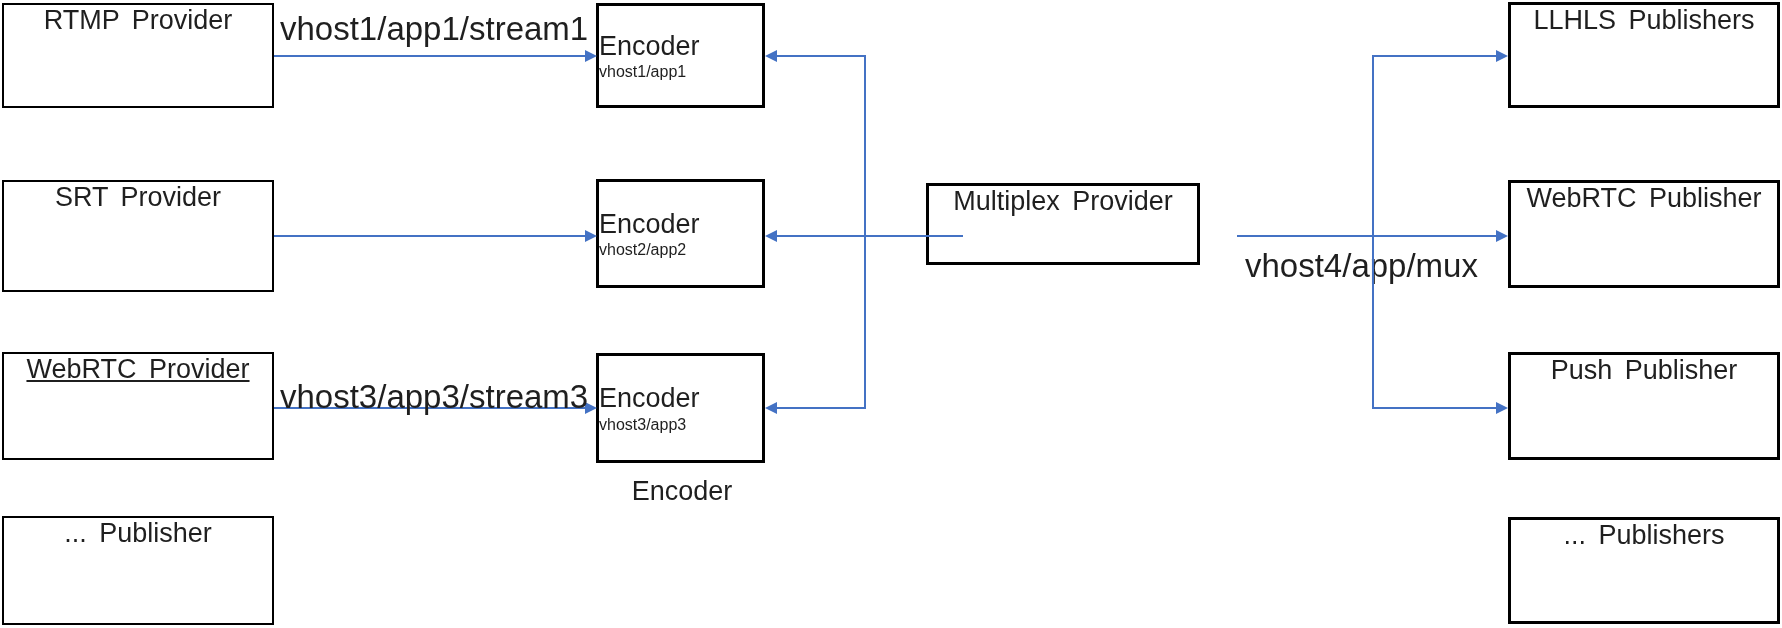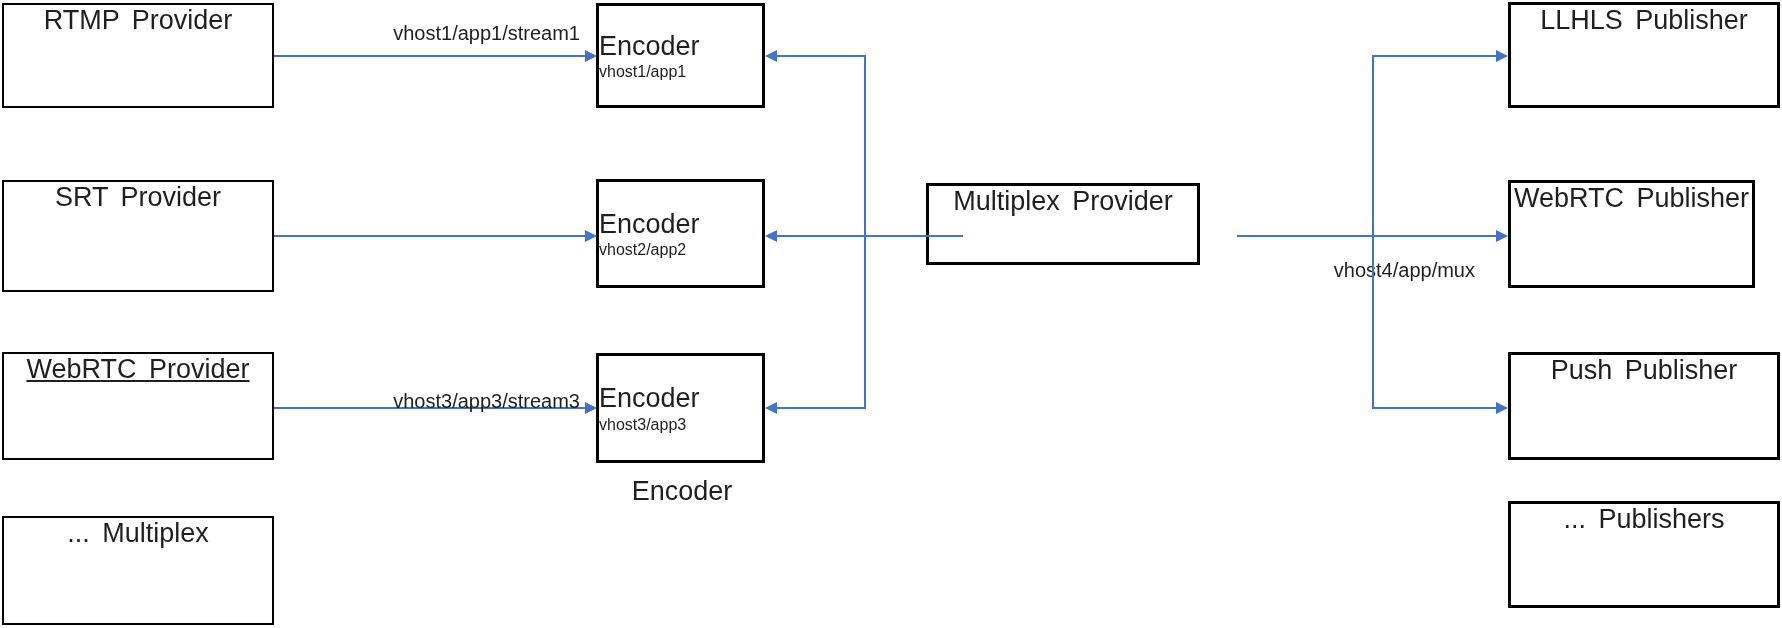--- a/index.html
+++ b/index.html
@@ -17,39 +17,39 @@
   .encoder-sub{font-size:16px;word-spacing:0;}
   .h-line,.v-line{position:absolute;background:#4472C4;}
   .h-line{height:2px;}
   .v-line{width:2px;}
   .arrow-r{position:absolute;width:0;height:0;
     border-top:6px solid transparent;border-bottom:6px solid transparent;
     border-left:12px solid #4472C4;}
   .arrow-l{position:absolute;width:0;height:0;
     border-top:6px solid transparent;border-bottom:6px solid transparent;
     border-right:12px solid #4472C4;}
-  .edge-label{position:absolute;font-size:20px;text-align:right;white-space:nowrap;margin-top:12px;}
+  .edge-label{position:absolute;font-size:33px;text-align:left;white-space:nowrap;}
   .caption{position:absolute;font-size:27px;text-align:center;}
 </style>
 </head>
 <body>
 
 <div id="canvas">
 
   <div class="box" style="left:2px;top:3px;width:272px;height:105px;">
     <span>RTMP Provider</span>
   </div>
   <div class="box" style="left:2px;top:180px;width:272px;height:112px;">
     <span>SRT Provider</span>
   </div>
   <div class="box" style="left:2px;top:352px;width:272px;height:108px;text-decoration:underline;">
     <span>WebRTC Provider</span>
   </div>
   <div class="box" style="left:2px;top:516px;width:272px;height:109px;">
-    <span>... Multiplex</span>
+    <span>... Publisher</span>
   </div>
 
   <div class="box thick encoder-box" style="left:596px;top:3px;width:169px;height:105px;">
     <span>Encoder</span>
     <span class="encoder-sub">vhost1/app1</span>
   </div>
   <div class="box thick encoder-box" style="left:596px;top:179px;width:169px;height:109px;">
     <span>Encoder</span>
     <span class="encoder-sub">vhost2/app2</span>
   </div>
@@ -57,29 +57,29 @@
     <span>Encoder</span>
     <span class="encoder-sub">vhost3/app3</span>
   </div>
   <div class="caption" style="left:582px;top:476px;width:200px;">Encoder</div>
 
   <div class="box thick" style="left:926px;top:183px;width:274px;height:82px;">
     <span>Multiplex Provider</span>
   </div>
 
   <div class="box thick" style="left:1508px;top:2px;width:272px;height:106px;">
-    <span>LLHLS Publisher</span>
+    <span>LLHLS Publishers</span>
   </div>
-  <div class="box thick" style="left:1508px;top:180px;width:247px;height:108px;">
+  <div class="box thick" style="left:1508px;top:180px;width:272px;height:108px;">
     <span>WebRTC Publisher</span>
   </div>
   <div class="box thick" style="left:1508px;top:352px;width:272px;height:108px;">
     <span>Push Publisher</span>
   </div>
-  <div class="box thick" style="left:1508px;top:501px;width:272px;height:107px;">
+  <div class="box thick" style="left:1508px;top:517px;width:272px;height:107px;">
     <span>... Publishers</span>
   </div>
 
   <div class="h-line" style="left:274px;top:55px;width:312px;"></div>
   <div class="arrow-r" style="left:585px;top:50px;"></div>
   <div class="edge-label" style="left:280px;top:10px;width:300px;">vhost1/app1/stream1</div>
 
   <div class="h-line" style="left:274px;top:235px;width:312px;"></div>
   <div class="arrow-r" style="left:585px;top:230px;"></div>
 

